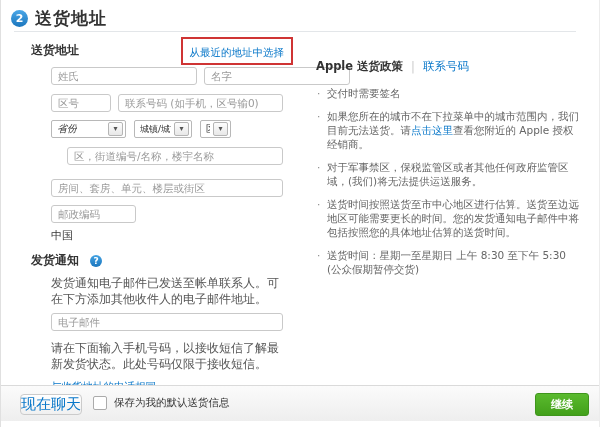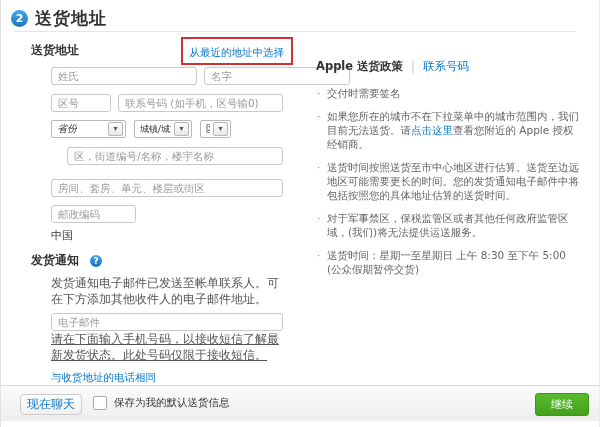--- a/index.html
+++ b/index.html
@@ -65,29 +65,29 @@
   ul.bullets a{font-size:10.5px;}
 
   
   .footer-bar{
     position:absolute;top:385px;left:0;width:600px;height:36px;box-sizing:border-box;
     border-top:1px solid #dadada;background:linear-gradient(#fbfbfb,#eeeeee);
   }
   .chat-btn{
     position:absolute;left:19px;top:8px;width:62px;height:21px;box-sizing:border-box;
     border:1px solid #cbcbcb;border-radius:4px;background:linear-gradient(#ffffff,#f0f0f0);
-    color:#0877c9;font-size:12px;line-height:19px;text-align:center;cursor:pointer;
+    color:#0877c9;font-size:15px;line-height:19px;text-align:center;cursor:pointer;
   }
   .save-row{position:absolute;left:92px;top:10px;display:flex;align-items:center;gap:7px;cursor:pointer;}
   .checkbox{width:12px;height:12px;border:1px solid #ababab;border-radius:2px;background:#fff;flex:0 0 auto;}
   .save-label{font-size:10.5px;color:#333;}
   .continue-btn{
     position:absolute;right:12px;top:7px;width:54px;height:23px;box-sizing:border-box;
     border:1px solid #3f951c;border-radius:3px;background:linear-gradient(#5aba2e,#42a01a);
-    color:#fff;font-size:11px;line-height:21px;text-align:center;cursor:pointer;
+    color:#fff;font-size:11px;line-height:21px;text-align:center;cursor:pointer;font-weight:bold;
   }
 </style>
 </head>
 <body>
 
 <div id="page">
 
   <div class="header">
     <div class="step-circle">2</div>
     <div class="page-title">送货地址</div>
@@ -145,43 +145,43 @@
       <span>发货通知</span>
       <span class="help-circle">?</span>
     </div>
 
     <div class="indent para" style="margin-top:6px;">发货通知电子邮件已发送至帐单联系人。可在下方添加其他收件人的电子邮件地址。</div>
 
     <div class="indent" style="margin-top:4px;">
       <input class="tinput" style="width: 100%;" placeholder="电子邮件">
     </div>
 
-    <div class="indent para" style="text-decoration:underline;">请在下面输入手机号码，以接收短信了解最新发货状态。此处号码仅限于接收短信。</div>
+    <div class="indent para" style="margin-top:9px;">请在下面输入手机号码，以接收短信了解最新发货状态。此处号码仅限于接收短信。</div>
 
     <div class="indent" style="margin-top:3px;">
       <a class="link">与收货地址的电话相同</a>
     </div>
 
     <div class="indent" style="margin-top:5px;">
       <input class="tinput" style="width: 100%;" placeholder="手机号码（可选）">
     </div>
   </div>
 
   <div class="right-col">
     <div class="policy-head">
       <span class="policy-title">Apple 送货政策</span>
       <span class="policy-sep">|</span>
       <a class="link">联系号码</a>
     </div>
     <ul class="bullets">
       <li><span>交付时需要签名</span></li>
       <li><span>如果您所在的城市不在下拉菜单中的城市范围内，我们目前无法送货。请</span><a class="link">点击这里</a><span>查看您附近的 Apple 授权经销商。</span></li>
+      <li><span>对于军事禁区，保税监管区或者其他任何政府监管区域，(我们)将无法提供运送服务。</span></li>
       <li><span>送货时间按照送货至市中心地区进行估算。送货至边远地区可能需要更长的时间。您的发货通知电子邮件中将包括按照您的具体地址估算的送货时间。</span></li>
-      <li><span>对于军事禁区，保税监管区或者其他任何政府监管区域，(我们)将无法提供运送服务。</span></li>
-      <li><span>送货时间：星期一至星期日 上午 8:30 至下午 5:00 (公众假期暂停交货)</span></li>
+      <li><span>送货时间：星期一至星期日 上午 8:30 至下午 5:30 (公众假期暂停交货)</span></li>
     </ul>
   </div>
 
   <div class="footer-bar">
     <div class="chat-btn">现在聊天</div>
     <div class="save-row">
       <div class="checkbox"></div>
       <div class="save-label">保存为我的默认送货信息</div>
     </div>
     <div class="continue-btn">继续</div>

